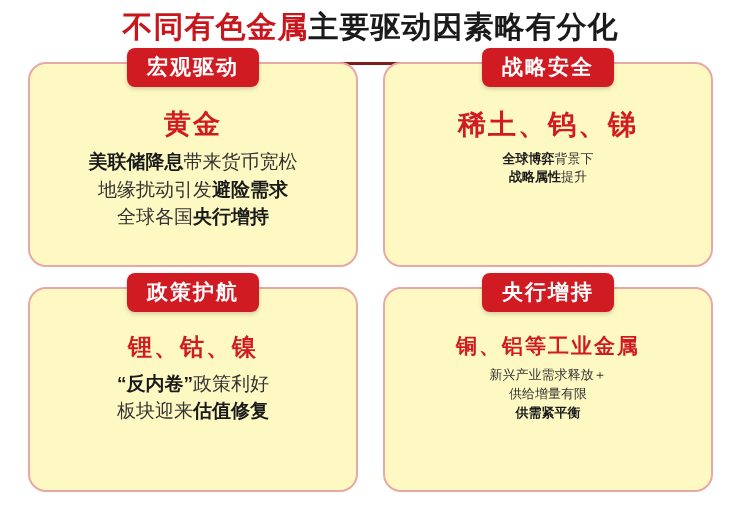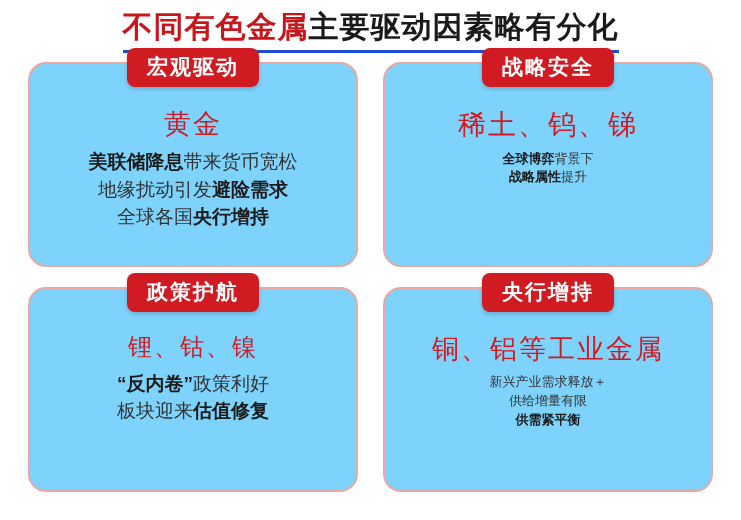--- a/index.html
+++ b/index.html
@@ -26,22 +26,22 @@
     text-align: center;
     padding-top: 8px;
   }
   .title {
     display: inline-block;
     font-size: 30px;
     font-weight: bold;
     color: #c8161d;
     letter-spacing: 1px;
     line-height: 1.25;
-    padding-bottom: 4px;
-    border-bottom: 3px solid #1d4ed8;
+    padding-bottom: 16px;
+    border-bottom: 3px solid #7f1d1d;
     white-space: nowrap;
   }
   .title .t-dark {
     color: #1a1a1a;
   }
 
   
   .grid {
     position: absolute;
     top: 62px;
@@ -49,21 +49,21 @@
     width: 685px;
     display: grid;
     grid-template-columns: 330px 330px;
     grid-template-rows: 205px 205px;
     column-gap: 25px;
     row-gap: 20px;
   }
 
   .card {
     position: relative;
-    background: #7dd3fc;
+    background: #fef9c3;
     border: 2px solid #e8a9a4;
     border-radius: 18px;
     box-sizing: border-box;
     padding-top: 34px;
     text-align: center;
   }
 
   .badge {
     position: absolute;
     top: -16px;
@@ -76,21 +76,21 @@
     letter-spacing: 2px;
     padding: 5px 20px 6px 20px;
     border-radius: 8px;
     white-space: nowrap;
     box-shadow: 0 2px 4px rgba(0,0,0,0.18);
   }
 
   .card-heading {
     color: #d01b22;
     font-size: 26px;
-    font-weight: normal;
+    font-weight: bold;
     letter-spacing: 2px;
     margin-top: 10px;
     margin-bottom: 8px;
     line-height: 1.2;
   }
 
   .card-lines {
     color: #333333;
     font-size: 19px;
     line-height: 1.45;
@@ -102,21 +102,21 @@
   }
   .card-lines b {
     font-weight: bold;
     color: #1a1a1a;
   }
 
   
   .card.c1 .card-heading { font-size: 27px; }
   .card.c2 .card-heading { font-size: 28px; }
   .card.c3 .card-heading { font-size: 24px; }
-  .card.c4 .card-heading { font-size: 27px; }
+  .card.c4 .card-heading { font-size: 21px; }
   .card.c2 .card-lines,
   .card.c4 .card-lines { font-size: 13px; }
 </style>
 </head>
 <body>
 
 <div class="page">
 
   <div class="title-wrap">
     <div class="title">

